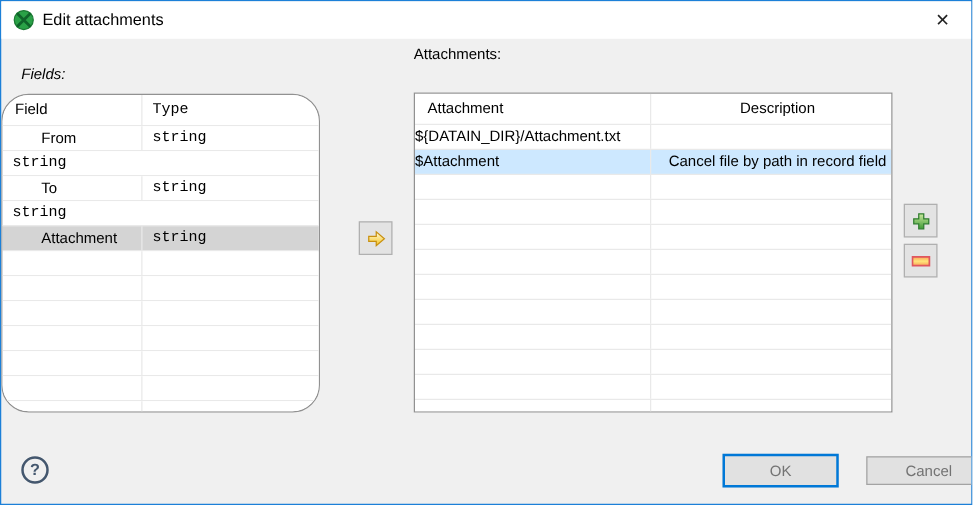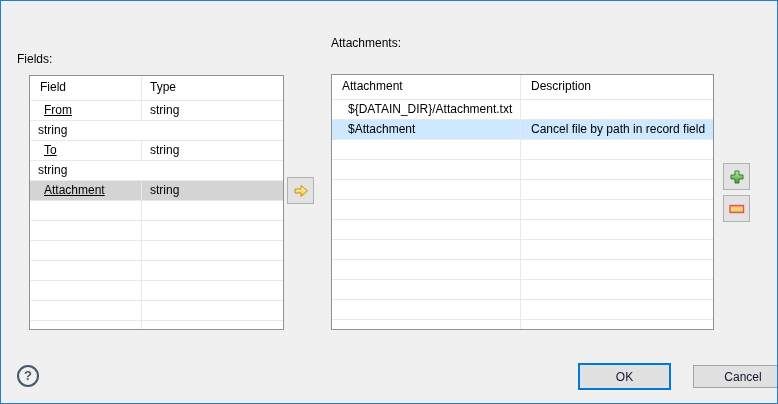--- a/index.html
+++ b/index.html
@@ -10,57 +10,69 @@
   html,body{margin:0;padding:0;}
   body{width:778px;height:404px;font-family:"Liberation Sans",sans-serif;color:#000;background:#fff;}
   .window{position:relative;width:778px;height:404px;box-sizing:border-box;
           border:1px solid var(--window_border);background:var(--dialog_bg);overflow:hidden;}
   .titlebar{position:absolute;left:0;top:0;right:0;height:30px;background:var(--titlebar_bg);}
   .app-icon{position:absolute;left:9px;top:6px;width:18px;height:18px;}
   .title{position:absolute;left:33px;top:0;line-height:30px;font-size:13px;}
   .close-btn{position:absolute;right:1px;top:1px;width:44px;height:28px;border:none;background:transparent;
              font-size:14px;color:#222;cursor:default;padding:0;line-height:28px;text-align:center;}
   .panel-label{position:absolute;font-size:12px;}
-  .lbl-fields{left:16px;top:51px;}
+  .lbl-fields{left:16px;top:51px;font-style:italic;}
   .lbl-attachments{left:330px;top:35px;text-align:center;}
   .table{position:absolute;background:#fff;border:1px solid var(--table_border);
          overflow:hidden;font-size:12px;}
-  .tbl-fields{left:28px;top:74px;width:253px;height:253px;}
+  .tbl-fields{left:0;top:74px;width:253px;height:253px;border-radius:22px;}
   .tbl-attachments{left:330px;top:73px;width:381px;height:254px;}
   .thead{display:flex;height:24px;border-bottom:1px solid var(--grid_line);background:#fff;}
   .thead .cell{line-height:23px;}
   .trow{display:flex;height:19px;border-bottom:1px solid var(--grid_line);background:#fff;}
   .trow.sel-inactive{background:var(--selection_inactive);}
   .trow.sel-active{background:var(--selection_active);}
   .cell{display:block;line-height:18px;white-space:nowrap;overflow:hidden;box-sizing:border-box;}
   .tbl-fields .c1{width:112px;border-right:1px solid var(--grid_line);padding-left:10px;}
-  .tbl-fields .c2{flex:1;padding-left:8px;}
-  .tbl-fields .trow .c1{padding-left:14px;text-decoration:underline;}
+  .tbl-fields .c2{flex:1;padding-left:8px;font-family:Liberation Mono, monospace;}
+  .tbl-fields .trow .c1{padding-left:31px;}
   .tbl-attachments .c1{width:189px;border-right:1px solid var(--grid_line);padding-left:10px;}
-  .tbl-attachments .c2{flex:1;padding-left:10px;}
-  .tbl-attachments .trow .c1{padding-left:16px;}
+  .tbl-attachments .c2{flex:1;padding-left:10px;text-align:center;}
+  .tbl-attachments .trow .c1{padding-left:0;}
   .icon-btn{position:absolute;width:27px;height:27px;box-sizing:border-box;background:#e3e3e3;
             border:1px solid #b0b0b0;display:flex;align-items:center;justify-content:center;padding:0;}
   .btn-move{left:286px;top:176px;}
   .btn-add{left:722px;top:162px;}
   .btn-remove{left:722px;top:194px;}
   .help-btn{position:absolute;left:14px;top:362px;width:26px;height:26px;background:transparent;border:none;
             padding:0;display:flex;align-items:center;justify-content:center;}
   .help-circle{width:18px;height:18px;border:2px solid #44576e;border-radius:50%;color:#44576e;
                font-weight:bold;font-size:13px;line-height:18px;text-align:center;display:block;}
   .push-btn{position:absolute;background:#e1e1e1;font-family:"Liberation Sans",sans-serif;font-size:12px;
-            color:#0f172a;padding:0;text-align:center;box-sizing:border-box;}
+            color:#737373;padding:0;text-align:center;box-sizing:border-box;}
   .ok-btn{left:577px;top:362px;width:93px;height:27px;border:2px solid var(--ok_focus_border);}
   .cancel-btn{left:692px;top:364px;width:100px;height:23px;border:1px solid #a3a3a3;}
 </style>
 </head>
 <body>
 
 <div class="window">
 
+  <div class="titlebar">
+    <span class="app-icon">
+      <svg width="18" height="18" viewBox="0 0 18 18">
+        <circle cx="9" cy="9" r="7.6" fill="#2aa147" stroke="#1b7a33" stroke-width="1"></circle>
+        <path d="M4.4,4.4 L13.6,13.6 M13.6,4.4 L4.4,13.6" stroke="#0f632a" stroke-width="2.2" stroke-linecap="round"></path>
+      </svg>
+    </span>
+    <span class="title">Edit attachments</span>
+    <button class="close-btn">
+      <span>✕</span>
+    </button>
+  </div>
 
   <span class="panel-label lbl-fields">Fields:</span>
   <div class="table tbl-fields">
     <div class="thead">
       <span class="cell c1">Field</span>
       <span class="cell c2">Type</span>
     </div>
     <div>
         <div class="trow">
           <span class="cell c1">From</span>

